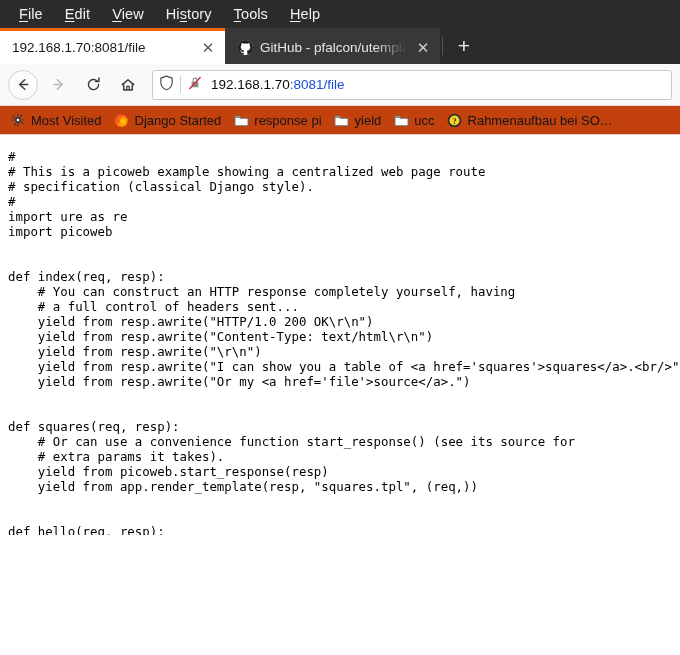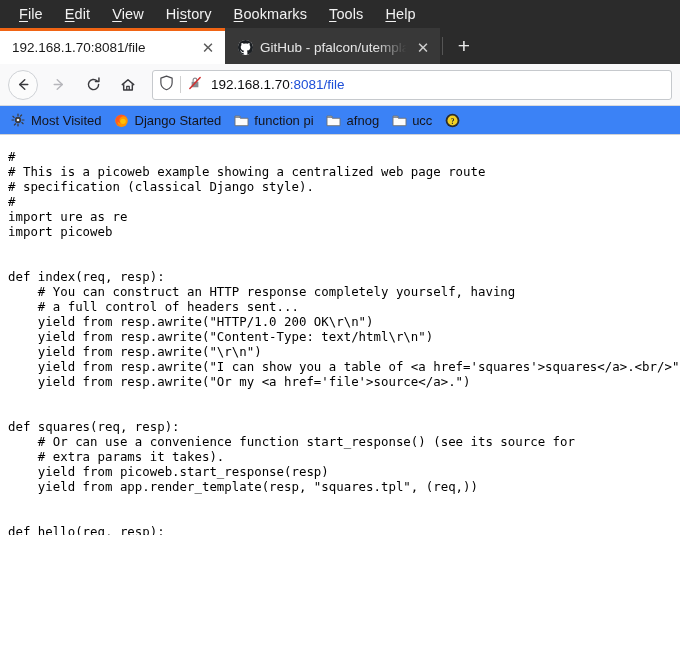--- a/index.html
+++ b/index.html
@@ -156,21 +156,21 @@
     color: #0c0c0d;
     margin-left: 8px;
     white-space: nowrap;
     overflow: hidden;
   }
   .url-text .dim { color: #1d4ed8; }
 
   
   .bookmarks {
     height: 29px;
-    background: #3b82f6;
+    background: #c2410c;
     border-bottom: 1px solid #cfd1d5;
     display: flex;
     align-items: center;
     padding-left: 10px;
     flex: 0 0 auto;
     box-sizing: border-box;
     overflow: hidden;
   }
   .bm {
     display: flex;
@@ -208,21 +208,20 @@
 </head>
 <body>
 
 <div id="app">
 
   <div class="menubar">
     <div class="menu-item"><u>F</u>ile</div>
     <div class="menu-item"><u>E</u>dit</div>
     <div class="menu-item"><u>V</u>iew</div>
     <div class="menu-item">Hi<u>s</u>tory</div>
-    <div class="menu-item"><u>B</u>ookmarks</div>
     <div class="menu-item"><u>T</u>ools</div>
     <div class="menu-item"><u>H</u>elp</div>
   </div>
 
   <div class="tabstrip">
 
     <div class="tab active">
       <div class="tab-title">192.168.1.70:8081/file</div>
       <div class="tab-close">✕</div>
     </div>
@@ -338,51 +337,52 @@
       <span>Django Started</span>
     </div>
 
     <div class="bm">
       <span class="bm-icon">
         <svg width="15" height="13" viewBox="0 0 16 14" aria-hidden="true">
           <path d="M1 3.2 h4.6 l1.1 1.4 H15 v8 H1 z" fill="#fcfcfc" stroke="#6f7175" stroke-width="1" stroke-linejoin="round"></path>
           <path d="M1 2.2 h5 l1 1.2 H1 z" fill="#d5d7da" stroke="#6f7175" stroke-width="1" stroke-linejoin="round"></path>
         </svg>
       </span>
-      <span>function pi</span>
+      <span>response pi</span>
     </div>
 
     <div class="bm">
       <span class="bm-icon">
         <svg width="15" height="13" viewBox="0 0 16 14" aria-hidden="true">
           <path d="M1 3.2 h4.6 l1.1 1.4 H15 v8 H1 z" fill="#fcfcfc" stroke="#6f7175" stroke-width="1" stroke-linejoin="round"></path>
           <path d="M1 2.2 h5 l1 1.2 H1 z" fill="#d5d7da" stroke="#6f7175" stroke-width="1" stroke-linejoin="round"></path>
         </svg>
       </span>
-      <span>afnog</span>
+      <span>yield</span>
     </div>
 
     <div class="bm">
       <span class="bm-icon">
         <svg width="15" height="13" viewBox="0 0 16 14" aria-hidden="true">
           <path d="M1 3.2 h4.6 l1.1 1.4 H15 v8 H1 z" fill="#fcfcfc" stroke="#6f7175" stroke-width="1" stroke-linejoin="round"></path>
           <path d="M1 2.2 h5 l1 1.2 H1 z" fill="#d5d7da" stroke="#6f7175" stroke-width="1" stroke-linejoin="round"></path>
         </svg>
       </span>
       <span>ucc</span>
     </div>
 
     <div class="bm">
       <span class="bm-icon">
         <svg width="15" height="15" viewBox="0 0 16 16" aria-hidden="true">
           <circle cx="8" cy="8" r="7.3" fill="#2b2b2b"></circle>
           <circle cx="8" cy="8" r="5.4" fill="#f2d024"></circle>
           <text x="8" y="11.4" font-size="8" font-family="Liberation Serif, serif" font-weight="bold" text-anchor="middle" fill="#2b2b2b">?</text>
         </svg>
       </span>
+      <span>Rahmenaufbau bei SO…</span>
     </div>
   </div>
 
   <div class="content">
     <pre class="code">#
 # This is a picoweb example showing a centralized web page route
 # specification (classical Django style).
 #
 import ure as re
 import picoweb

